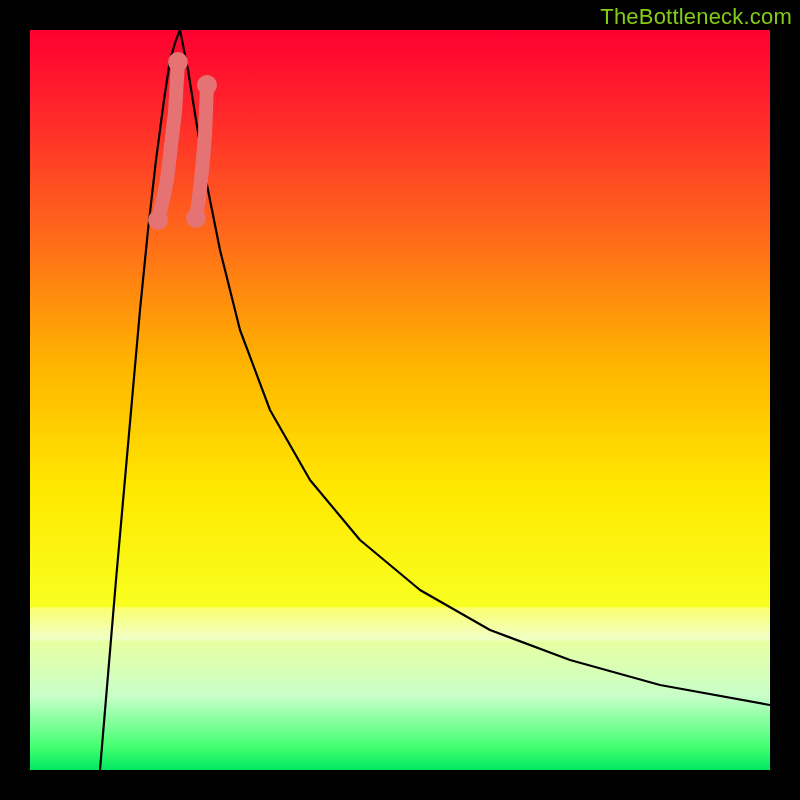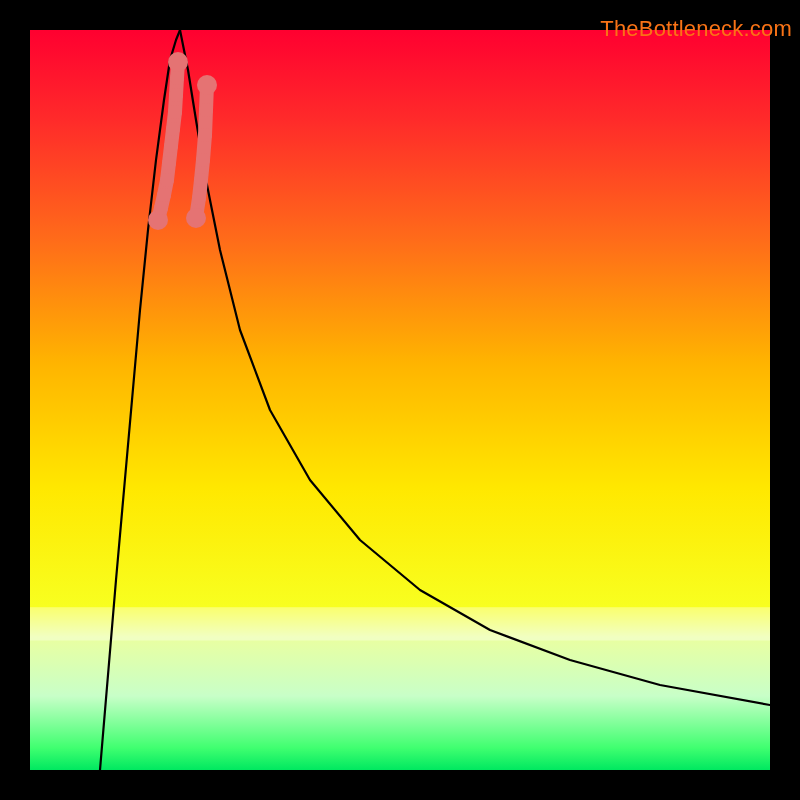--- a/index.html
+++ b/index.html
@@ -22,23 +22,23 @@
   .plot-area {
     position: absolute;
     left: 30px;
     top: 30px;
     width: 740px;
     height: 740px;
     overflow: hidden;
   }
   .watermark {
     position: absolute;
-    top: 16px;
+    top: 4px;
     right: 8px;
-    color: #f97316;
+    color: #84cc16;
     font-size: 22px;
     font-weight: 500;
     letter-spacing: 0.2px;
     z-index: 10;
   }
   svg {
     display: block;
   }
 </style>
 </head>

